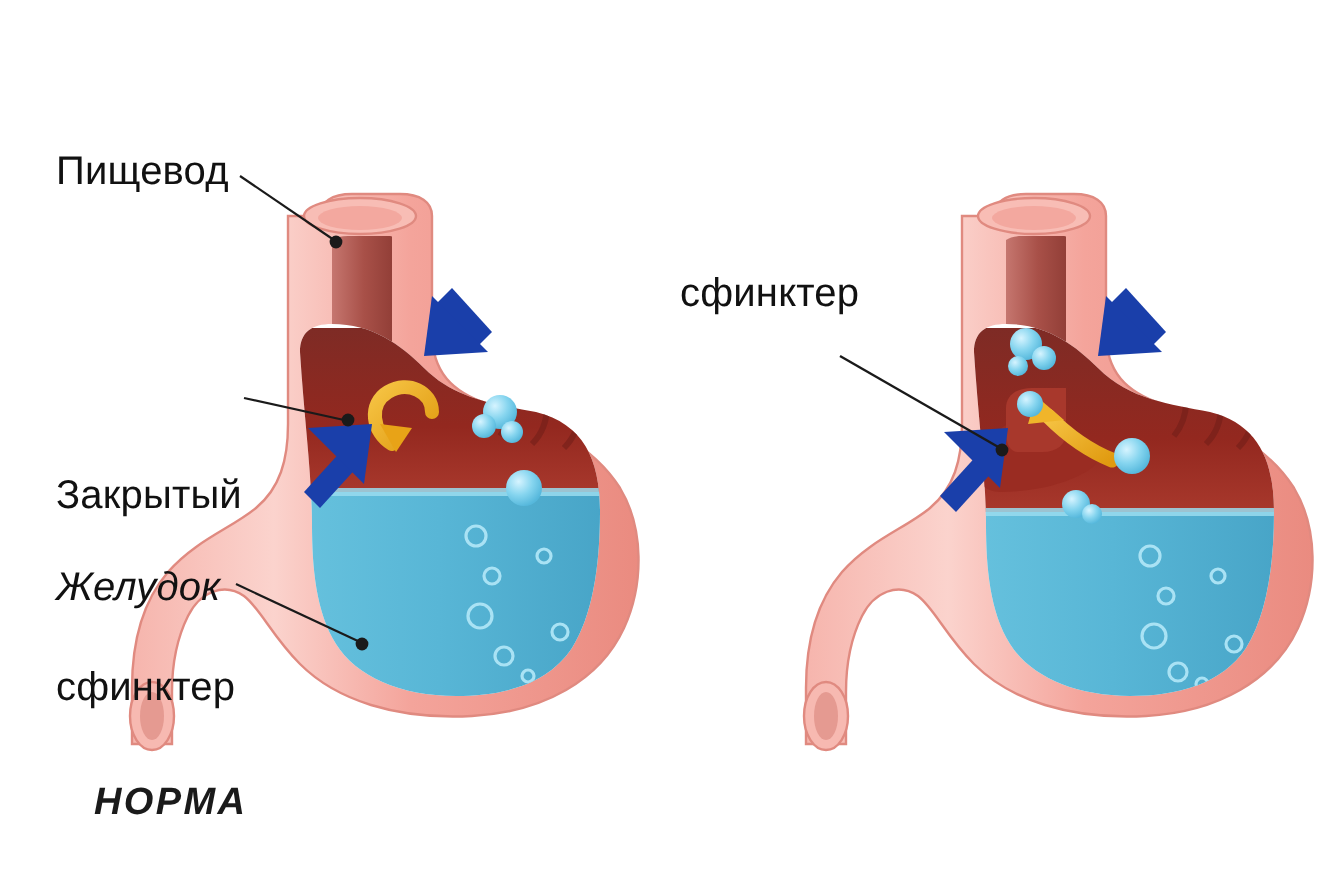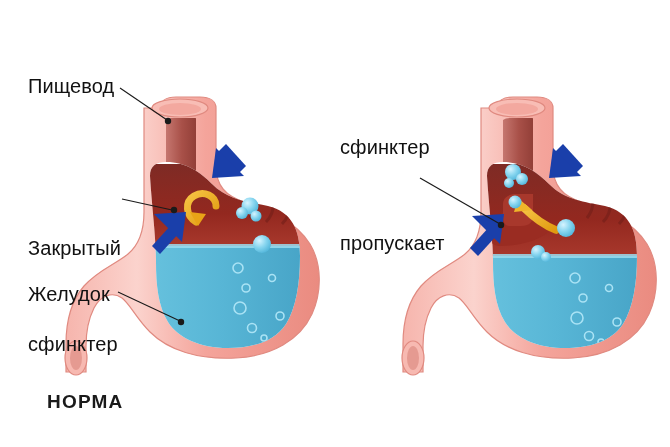--- a/index.html
+++ b/index.html
@@ -8,27 +8,27 @@
     font-family:"Liberation Sans","DejaVu Sans",sans-serif;
     position:relative;
   }
   #stage{position:absolute;left:0;top:0;width:670px;height:447px;margin-top:16px;}
   .label{
     position:absolute;color:#111111;font-size:20px;line-height:32px;
     white-space:pre;letter-spacing:0.1px;
   }
   #label-esophagus{left:28px;top:54px;}
   #label-closed-sphincter{left:28px;top:152px;}
-  #label-stomach{left:28px;top:262px;}
+  #label-stomach{left:28px;top:262px;font-style:italic;}
   #label-relaxed-sphincter{left:340px;top:51px;}
   .panel-title{
     position:absolute;font-size:19px;font-weight:bold;color:#1a1a1a;
     letter-spacing:1.2px;
   }
-  #title-norm{left:47px;top:375px;}
+  #title-norm{left:47px;top:375px;font-style:italic;}
   #title-reflux{right:10px;top:375px;}
   #watermark{
     position:absolute;right:10px;top:406px;font-size:15px;color:#9a9a9a;
     letter-spacing:0.3px;
   }
   svg{display:block;}
 </style>
 </head>
 <body>
 
@@ -318,19 +318,18 @@
 
   <div class="label" id="label-closed-sphincter">
     <div>Закрытый</div>
     <div>сфинктер</div>
   </div>
 
   <div class="label" id="label-stomach">Желудок</div>
 
   <div class="label" id="label-relaxed-sphincter">
     <div>сфинктер</div>
-    <div>пропускает</div>
   </div>
 
   <div class="panel-title" id="title-norm">НОРМА</div>
 
 
 </div>
 
 </body></html>

